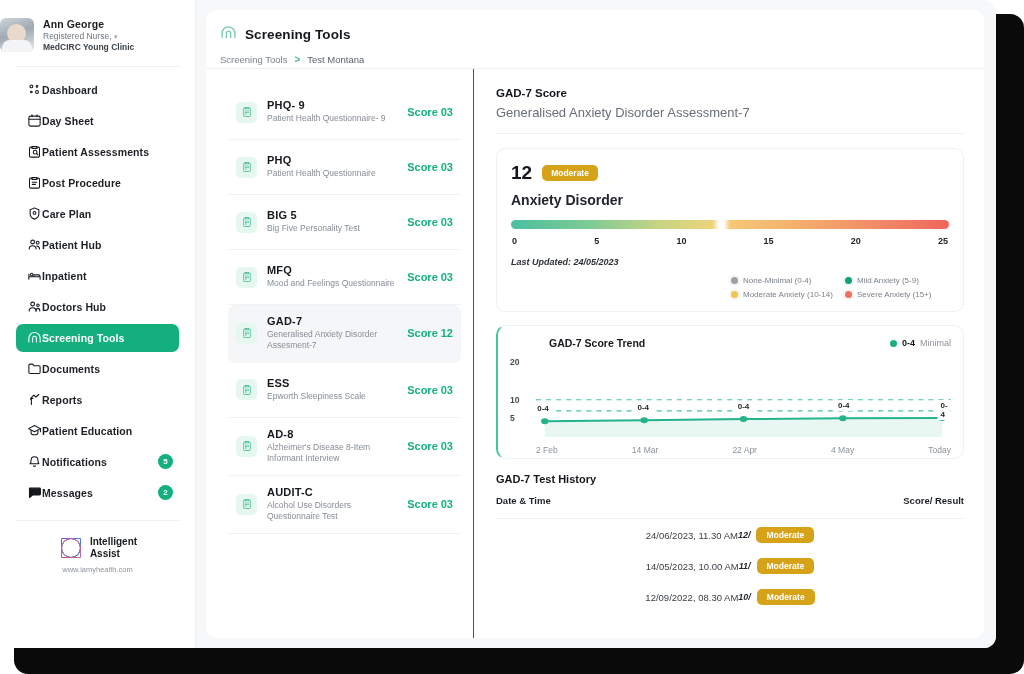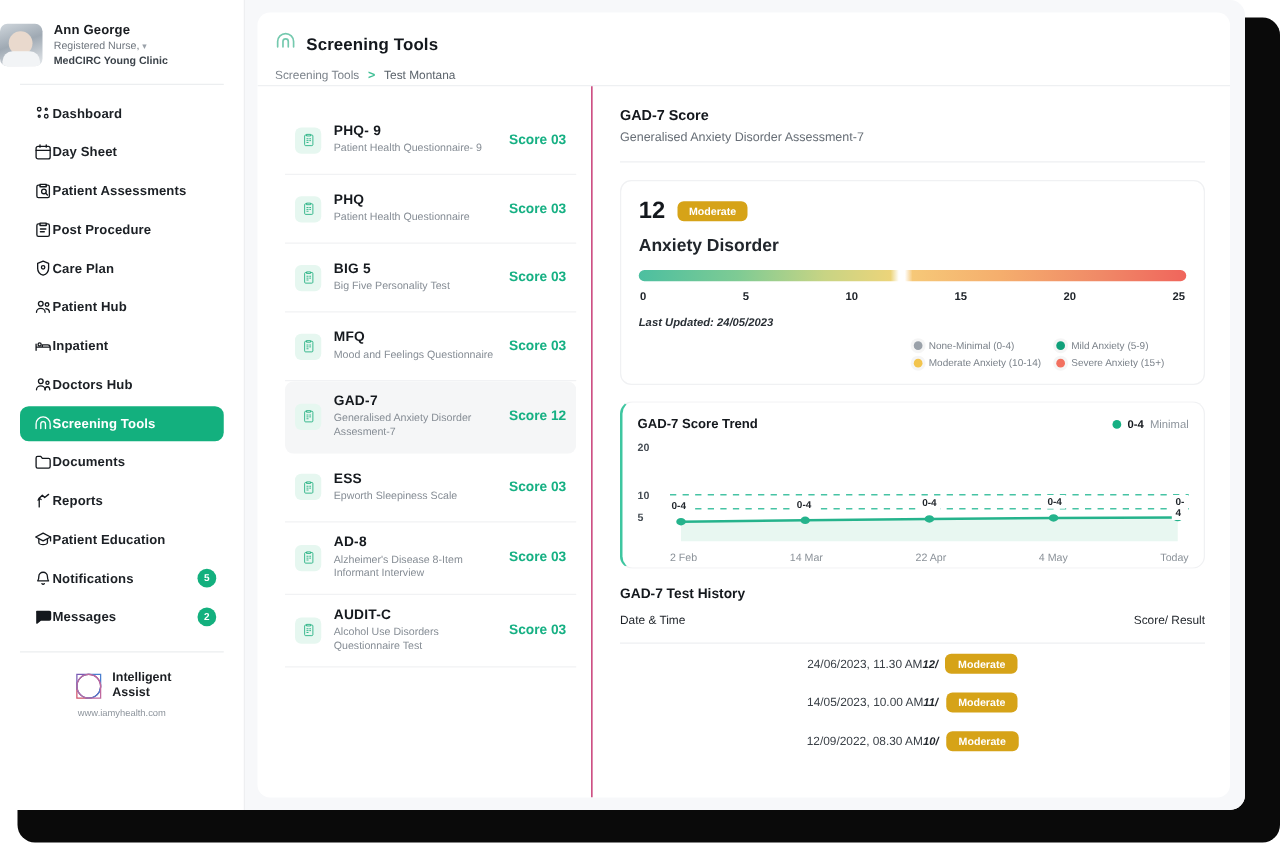--- a/index.html
+++ b/index.html
@@ -248,21 +248,21 @@
     font-size: 8.5px; color: #868d95; margin-top: 2px; line-height: 1.35;
   }
   .tool-score {
     font-size: 11px; font-weight: 700; color: #16b083;
     white-space: nowrap; flex: none;
   }
   .tool-score .num { margin-left: 3px; }
 
   
   .detail-title { font-size: 11.5px; font-weight: 700; color: #14181d; }
-  .detail-sub { font-size: 10px; color: #676e76; margin-top: 6px; }
+  .detail-sub { font-size: 13px; color: #676e76; margin-top: 6px; }
   .detail-rule { height: 1px; background: #eef0f2; margin: 13px 0 0 0; }
 
   
   #score-card {
     margin-top: 14px;
     border: 1px solid #f0f1f3;
     border-radius: 9px;
     padding: 13px 14px 12px 14px;
     background: #fff;
   }
@@ -320,21 +320,21 @@
   
   #trend-card {
     margin-top: 13px;
     border: 1px solid #f0f1f3;
     border-left: 2.5px solid #3ec6a0;
     border-radius: 10px;
     padding: 11px 12px 8px 12px;
     position: relative;
     height: 134px;
   }
-  .trend-head { display: flex; align-items: center; justify-content: space-between; }
+  .trend-head { display: flex; align-items: center; justify-content: space-between; margin-left: 39px; }
   #trend-title { font-size: 10.5px; font-weight: 700; color: #15191e; }
   #trend-legend { display: flex; align-items: center; gap: 5px; }
   #trend-legend .legend-dot { width: 7px; height: 7px; box-shadow: none; background: #16b083; }
   #trend-legend .lg-range { font-size: 9px; font-weight: 700; color: #15191e; }
   #trend-legend .lg-word { font-size: 9px; color: #8d949c; }
 
   #chart-area {
     position: relative;
     margin-top: 6px;
     height: 100px;
@@ -366,21 +366,21 @@
   
   #history {
     margin-top: 14px;
   }
   #history-title { font-size: 11px; font-weight: 700; color: #14181d; }
   .hist-head {
     display: flex; justify-content: space-between;
     margin-top: 10px;
     padding-bottom: 12px;
     border-bottom: 1px solid #eef0f2;
-    font-size: 9.5px; font-weight: 400; color: #1d2228;
+    font-size: 9.5px; font-weight: 700; color: #1d2228;
   }
   .hist-row {
     display: flex; justify-content: center; align-items: center;
     padding: 8px 0 7px 0;
     font-size: 9.5px; color: #3b4148;
   }
   .hist-right { display: flex; align-items: center; gap: 6px; }
   .hist-score { font-size: 9px; font-style: italic; font-weight: 700; color: #22272d; }
   .hist-badge {
     background: #d6a318;

